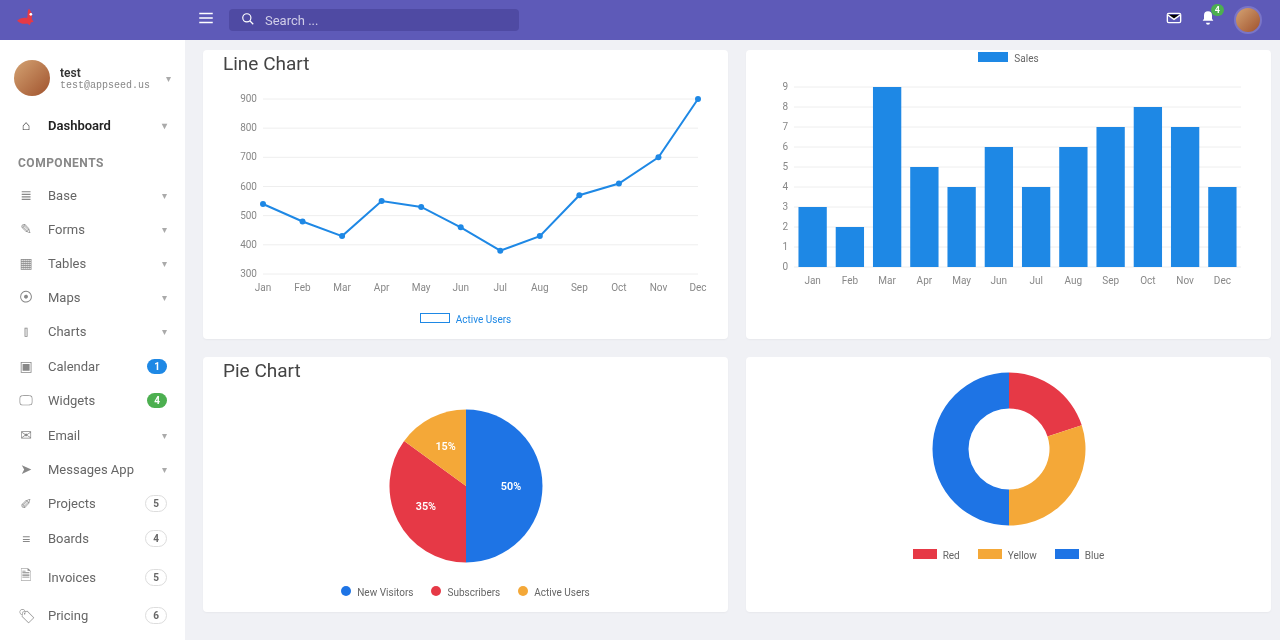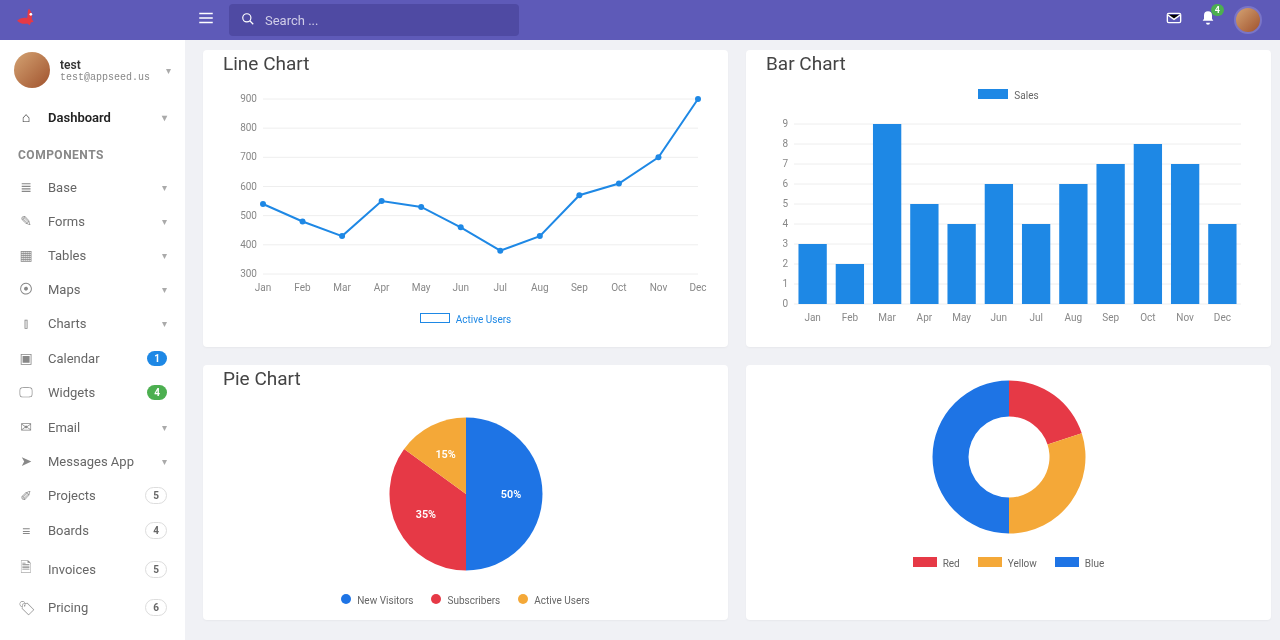--- a/index.html
+++ b/index.html
@@ -1,30 +1,30 @@
 <!DOCTYPE html>
 <html><head>
 <meta charset="utf-8">
 <style>
 * { margin:0; padding:0; box-sizing:border-box; font-family:-apple-system,BlinkMacSystemFont,"Segoe UI",Roboto,sans-serif; }
 body { background:#f0f1f5; width:1280px; height:640px; overflow:hidden; }
 .topbar { height:40px; background:#5e5ab8; display:flex; align-items:center; padding:0 18px; gap:14px; }
 .logo-area { width:165px; display:flex; align-items:center; }
 .rocket { color:#e63946; font-size:22px; }
 .hamburger { color:#fff; font-size:18px; cursor:pointer; }
-.search-box { background:#4f4aa3; border-radius:4px; height:32px; width:290px; display:flex; align-items:center; padding:0 12px; gap:10px; }
+.search-box { background:#4f4aa3; border-radius:4px; height:22px; width:290px; display:flex; align-items:center; padding:0 12px; gap:10px; }
 .search-box input { background:transparent; border:none; color:#fff; outline:none; font-size:13px; width:100%; }
 .search-box input::placeholder { color:#d0cde8; }
 .search-icon { color:#fff; font-size:14px; }
 .top-right { margin-left:auto; display:flex; align-items:center; gap:18px; }
 .icon-btn { color:#fff; font-size:16px; cursor:pointer; position:relative; }
 .badge-topbar { position:absolute; top:-6px; right:-8px; background:#4caf50; color:#fff; font-size:9px; font-weight:700; padding:1px 4px; border-radius:8px; }
 .avatar-top { width:28px; height:28px; border-radius:50%; background:linear-gradient(135deg,#d4a373,#a0522d); border:2px solid #7a75c7; }
 .sidebar { position:absolute; left:0; top:40px; width:185px; height:600px; background:#fff; overflow-y:auto; }
-.user-block { display:flex; align-items:center; padding:12px 14px; gap:10px; }
+.user-block { display:flex; align-items:center; padding:12px 14px; gap:10px;margin-top:8px; }
 .avatar-side { width:36px; height:36px; border-radius:50%; background:linear-gradient(135deg,#d4a373,#a0522d); }
 .user-text { flex:1; }
 .user-name { font-size:12px; font-weight:600; color:#333; }
 .user-email { font-size:10px; color:#888;font-family:Liberation Mono, monospace; }
 .chevron { color:#aaa; font-size:10px; }
 .nav-item { display:flex; align-items:center; padding:9px 18px; cursor:pointer; gap:14px; font-size:13px; color:#666; }
 .nav-item.active { color:#222; font-weight:600; }
 .nav-icon { width:16px; text-align:center; color:#888; font-size:14px; }
 .nav-item.active .nav-icon { color:#333; }
 .nav-label { flex:1; }
@@ -227,21 +227,20 @@
             <circle cx="435.45454545454544" cy="68.33333333333334" r="3" class="dot"></circle>
             <circle cx="475" cy="10" r="3" class="dot"></circle>
           </svg>
         <div class="legend">
           <span><span class="legend-sw" style="border:1px solid #1e88e5;"></span><span style="color:#1e88e5">Active Users</span></span>
         </div>
       </div>
     </div>
 
     <div class="card">
-      <div class="card-title">Bar Chart</div>
       <div class="chart-area">
         <div class="legend" style="margin-top:0;margin-bottom:18px">
           <span><span class="legend-sw" style="background:#1e88e5;"></span><span>Sales</span></span>
         </div>
         <svg id="bar-svg" width="485" height="210">
             <line x1="28" x2="475" y1="185" y2="185" class="grid-line"></line>
             <text x="22" y="188" text-anchor="end" class="axis-text">0</text>
             <line x1="28" x2="475" y1="165" y2="165" class="grid-line"></line>
             <text x="22" y="168" text-anchor="end" class="axis-text">1</text>
             <line x1="28" x2="475" y1="145" y2="145" class="grid-line"></line>

